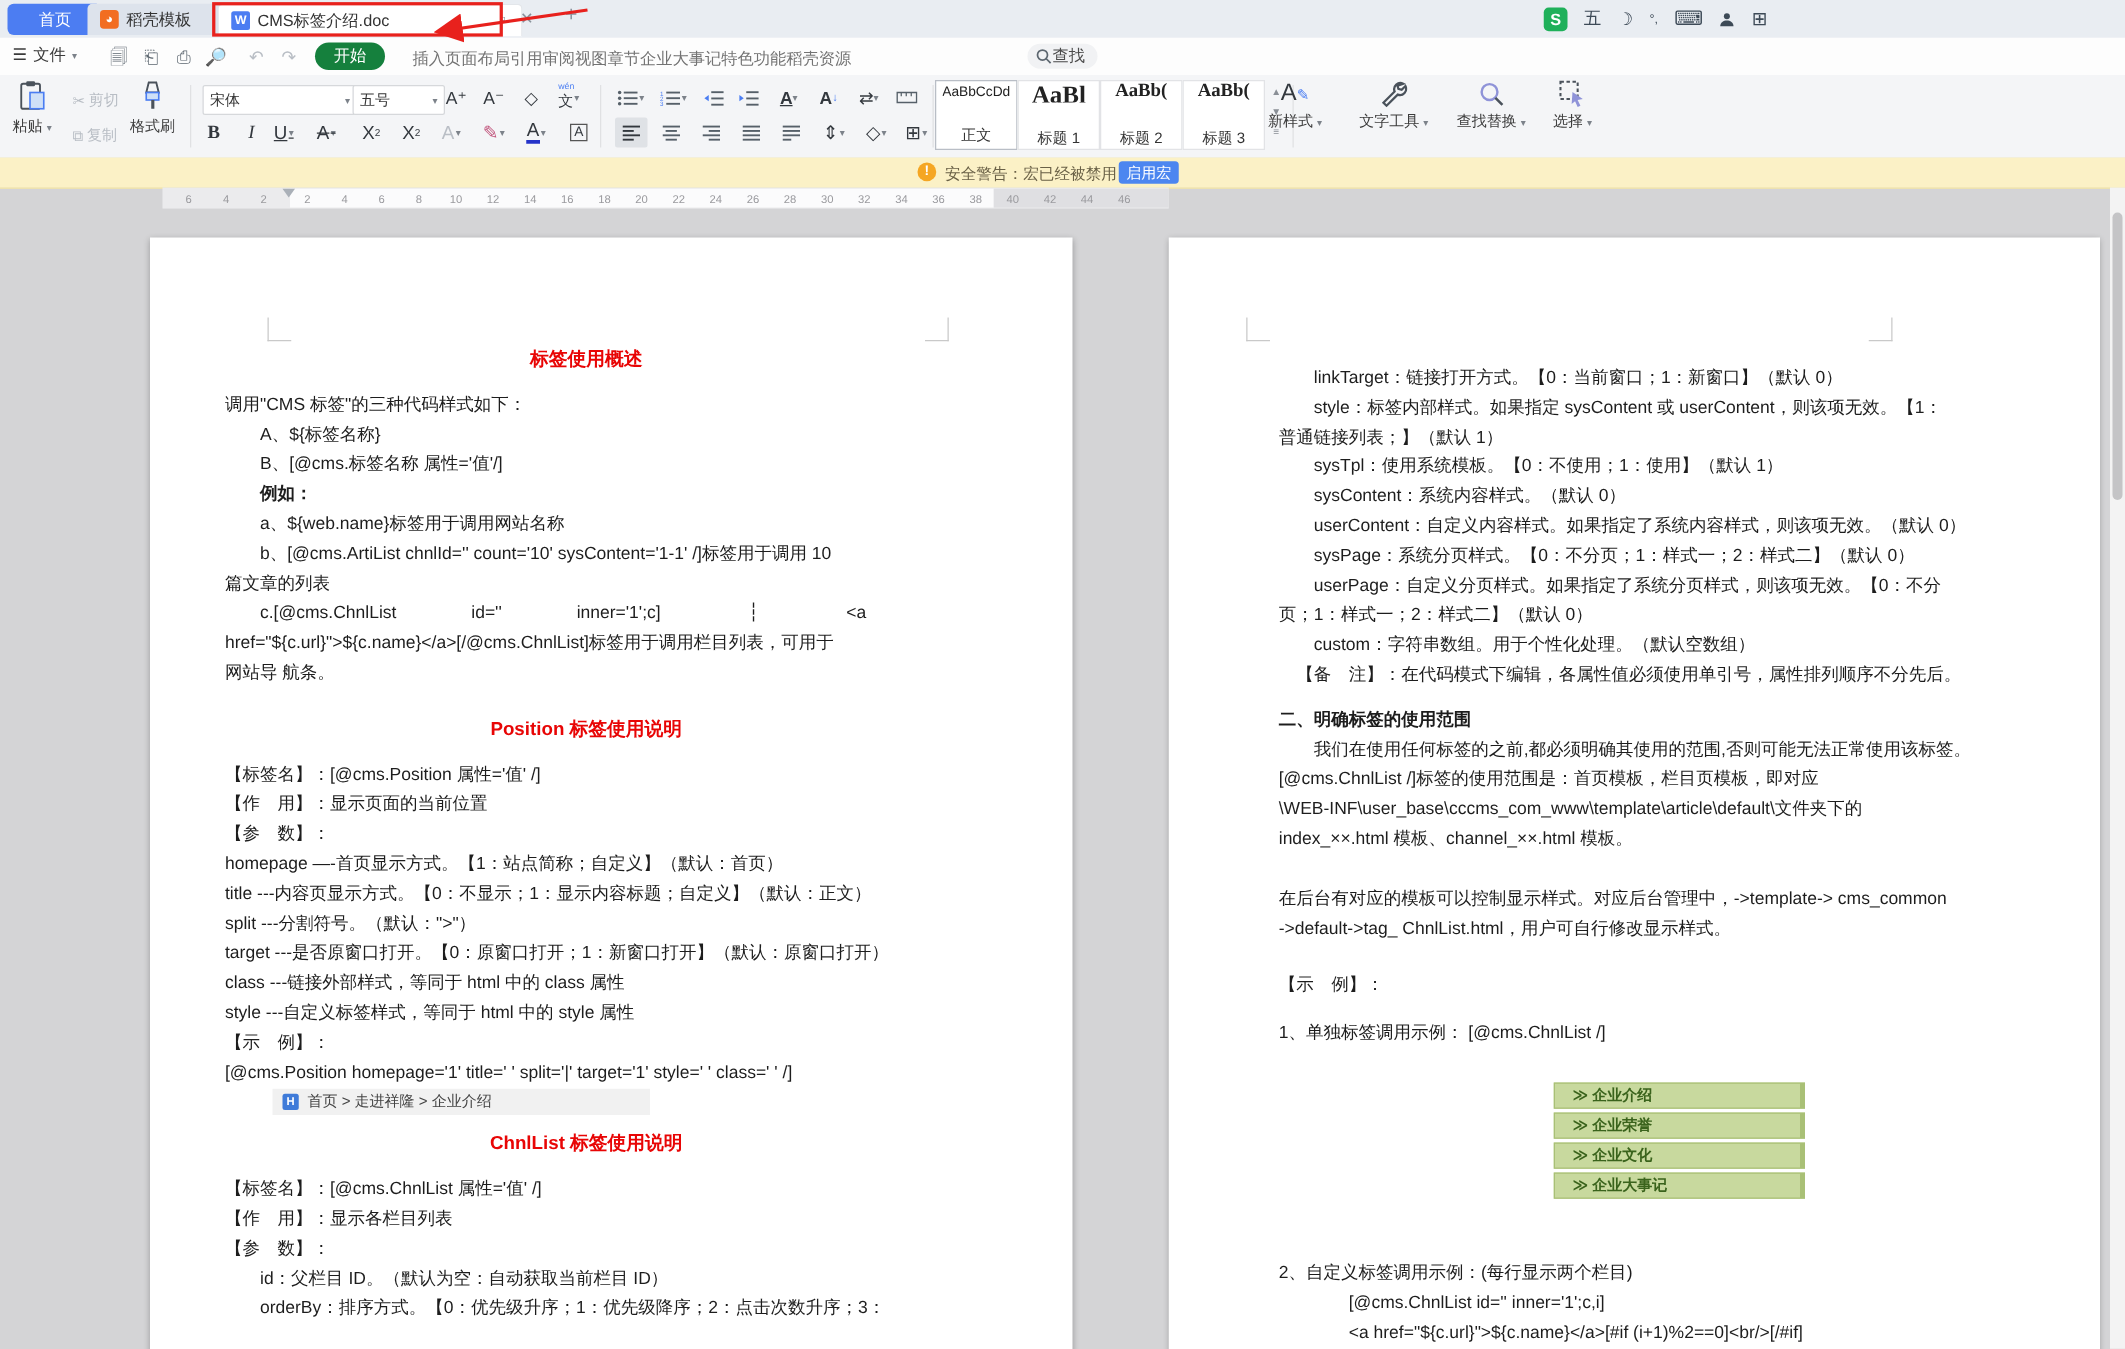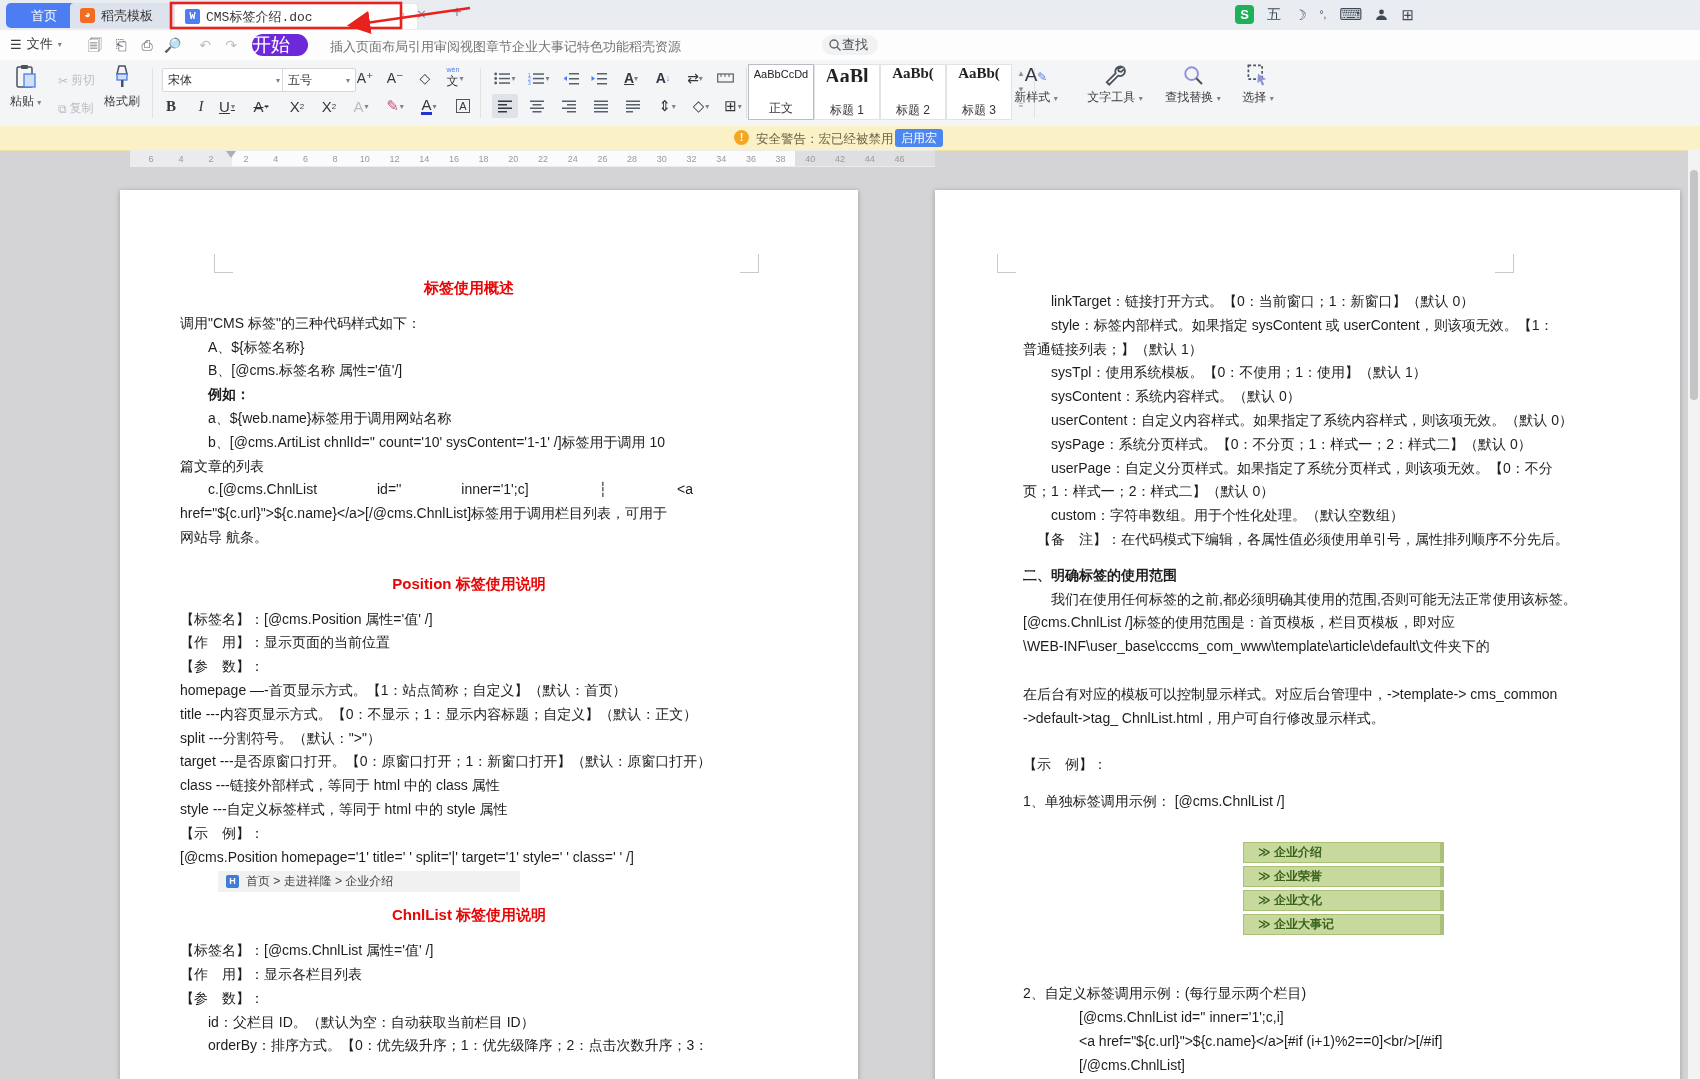--- a/index.html
+++ b/index.html
@@ -1,33 +1,33 @@
 <!DOCTYPE html>
 <html><head>
 <meta charset="utf-8">
 <style>
   html,body{margin:0;padding:0;width:1700px;height:1079px;overflow:hidden;
     font-family:"Liberation Sans","DejaVu Sans",sans-serif;background:#d4d4d6;}
   .abs{position:absolute;}
   
   #tabbar{position:absolute;left:0;top:0;width:1700px;height:30px;background:#e9edf2;border-bottom:1px solid #d9dee5;}
-  .tab{position:absolute;top:3px;height:25px;display:flex;align-items:center;font-size:13px;color:#333;padding:0 10px;border-radius:4px 4px 0 0;cursor:default;font-family:Liberation Mono, monospace;}
+  .tab{position:absolute;top:3px;height:25px;display:flex;align-items:center;font-size:13px;color:#333;padding:0 10px;border-radius:4px 4px 0 0;cursor:default;}
   #tab-home{left:6px;width:56px;background:#4c7df2;color:#fff;justify-content:center;border-radius:5px;}
   #tab-docer{left:70px;width:100px;background:#dde3ec;}
   #tab-doc{left:174px;width:222px;background:#ffffff;border:1px solid #e3e6ea;border-bottom:none;}
   .tab-ico{width:15px;height:15px;border-radius:3px;display:inline-flex;align-items:center;justify-content:center;color:#fff;font-size:10px;font-weight:bold;margin-right:6px;}
   .docer-ico{background:#f26d21;}
   .w-ico{background:#4c7df2;border-radius:2px;}
   .tabctl{position:absolute;top:7px;color:#8a929c;font-size:13px;line-height:16px;}
   
   #menubar{position:absolute;left:0;top:30px;width:1700px;height:30px;background:#fdfdfd;border-bottom:1px solid #e8e8e8;}
   #file-btn{position:absolute;left:10px;top:5px;display:flex;align-items:center;gap:5px;font-size:13px;color:#3a3a3a;}
   .qicon{position:absolute;top:7px;width:18px;height:16px;color:#5d6770;font-size:14px;text-align:center;line-height:16px;}
   .gray{color:#b9bec5 !important;}
-  #menu-start{position:absolute;left:252px;top:4px;width:56px;height:22px;background:#6d28d9;color:#fff;font-size:19px;border-radius:12px;display:flex;align-items:center;}
+  #menu-start{position:absolute;left:252px;top:4px;width:56px;height:22px;background:#15803d;color:#fff;font-size:13px;border-radius:12px;display:flex;align-items:center;justify-content:center;}
   #menu-tabs{position:absolute;left:330px;top:8px;display:flex;font-size:13px;color:#737373;white-space:nowrap;}
   #find-pill{position:absolute;left:822px;top:5px;height:20px;padding:0 10px 0 6px;background:#f1f2f4;border-radius:11px;display:flex;align-items:center;font-size:13px;color:#4a4a4a;}
   
   #toolbar{position:absolute;left:0;top:60px;width:1700px;height:66px;background:#f4f5f7;border-bottom:1px solid #e2e3e5;}
   .sep{position:absolute;top:8px;width:1px;height:50px;background:#e0e1e3;}
   .bigbtn{position:absolute;top:4px;display:flex;flex-direction:column;align-items:center;font-size:12px;color:#3c3c3c;}
   .bigbtn .lb{margin-top:3px;white-space:nowrap;}
   .caret{font-size:8px;color:#7c828a;}
   .smallrow{position:absolute;display:flex;align-items:center;gap:3px;font-size:12px;}
   .selbox{position:absolute;top:8px;height:22px;background:#fff;border:1px solid #d6d8db;border-radius:2px;display:flex;align-items:center;justify-content:space-between;padding:0 5px;font-size:12px;color:#333;}
@@ -465,20 +465,21 @@
         <div class="ln">　　sysPage：系统分页样式。【0：不分页；1：样式一；2：样式二】（默认 0）</div>
         <div class="ln">　　userPage：自定义分页样式。如果指定了系统分页样式，则该项无效。【0：不分</div>
         <div class="ln">页；1：样式一；2：样式二】（默认 0）</div>
         <div class="ln">　　custom：字符串数组。用于个性化处理。（默认空数组）</div>
         <div class="ln">　【备　注】：在代码模式下编辑，各属性值必须使用单引号，属性排列顺序不分先后。</div>
         <div style="height: 12px;"></div>
         <div class="ln bd">二、明确标签的使用范围</div>
         <div class="ln">　　我们在使用任何标签的之前,都必须明确其使用的范围,否则可能无法正常使用该标签。</div>
         <div class="ln">[@cms.ChnlList /]标签的使用范围是：首页模板，栏目页模板，即对应</div>
         <div class="ln">\WEB-INF\user_base\cccms_com_www\template\article\default\文件夹下的</div>
+        <div class="ln">index_××.html 模板、channel_××.html 模板。</div>
         <div style="height: 24px;"></div>
         <div class="ln">在后台有对应的模板可以控制显示样式。对应后台管理中，-&gt;template-&gt; cms_common</div>
         <div class="ln">-&gt;default-&gt;tag_ ChnlList.html，用户可自行修改显示样式。</div>
         <div style="height: 22px;"></div>
         <div class="ln">【示　例】：</div>
         <div style="height: 14px;"></div>
         <div class="ln">1、单独标签调用示例：  [@cms.ChnlList /]</div>
         <div style="height: 28px;"></div>
         <div class="chn">
           <div class="chn-item">≫ 企业介绍</div>

